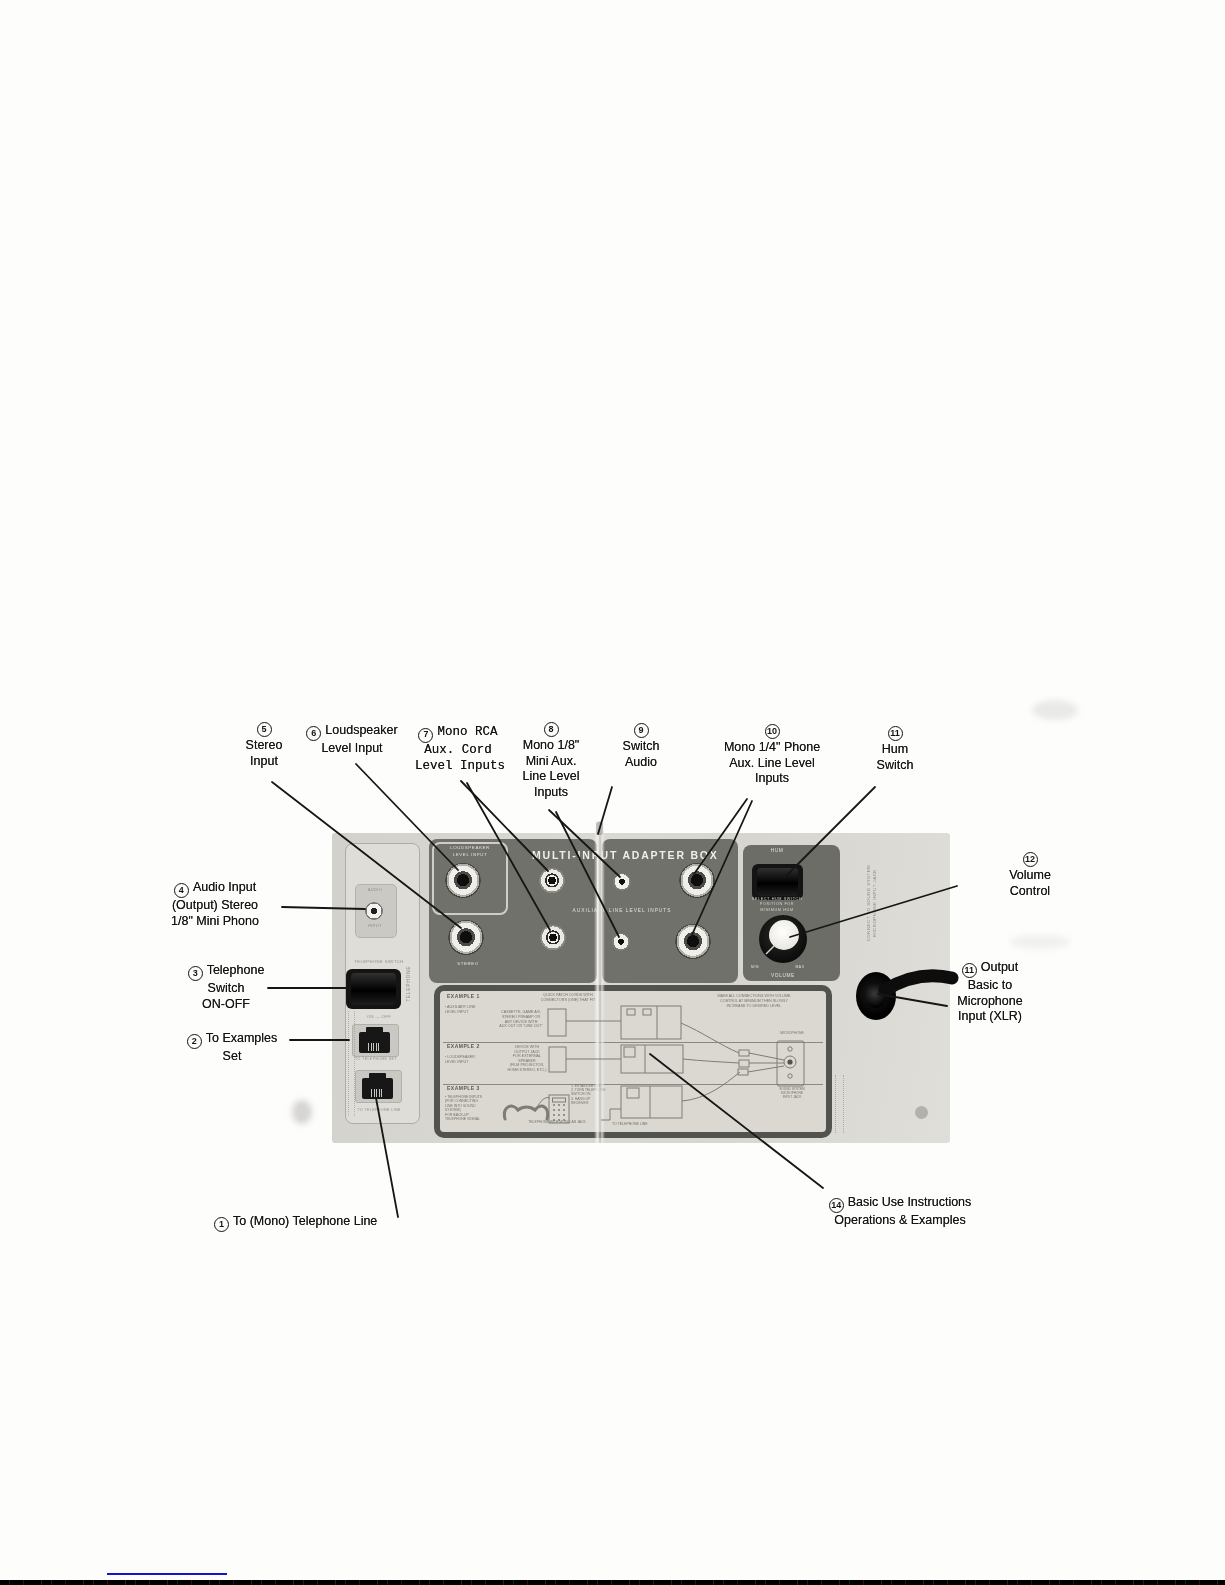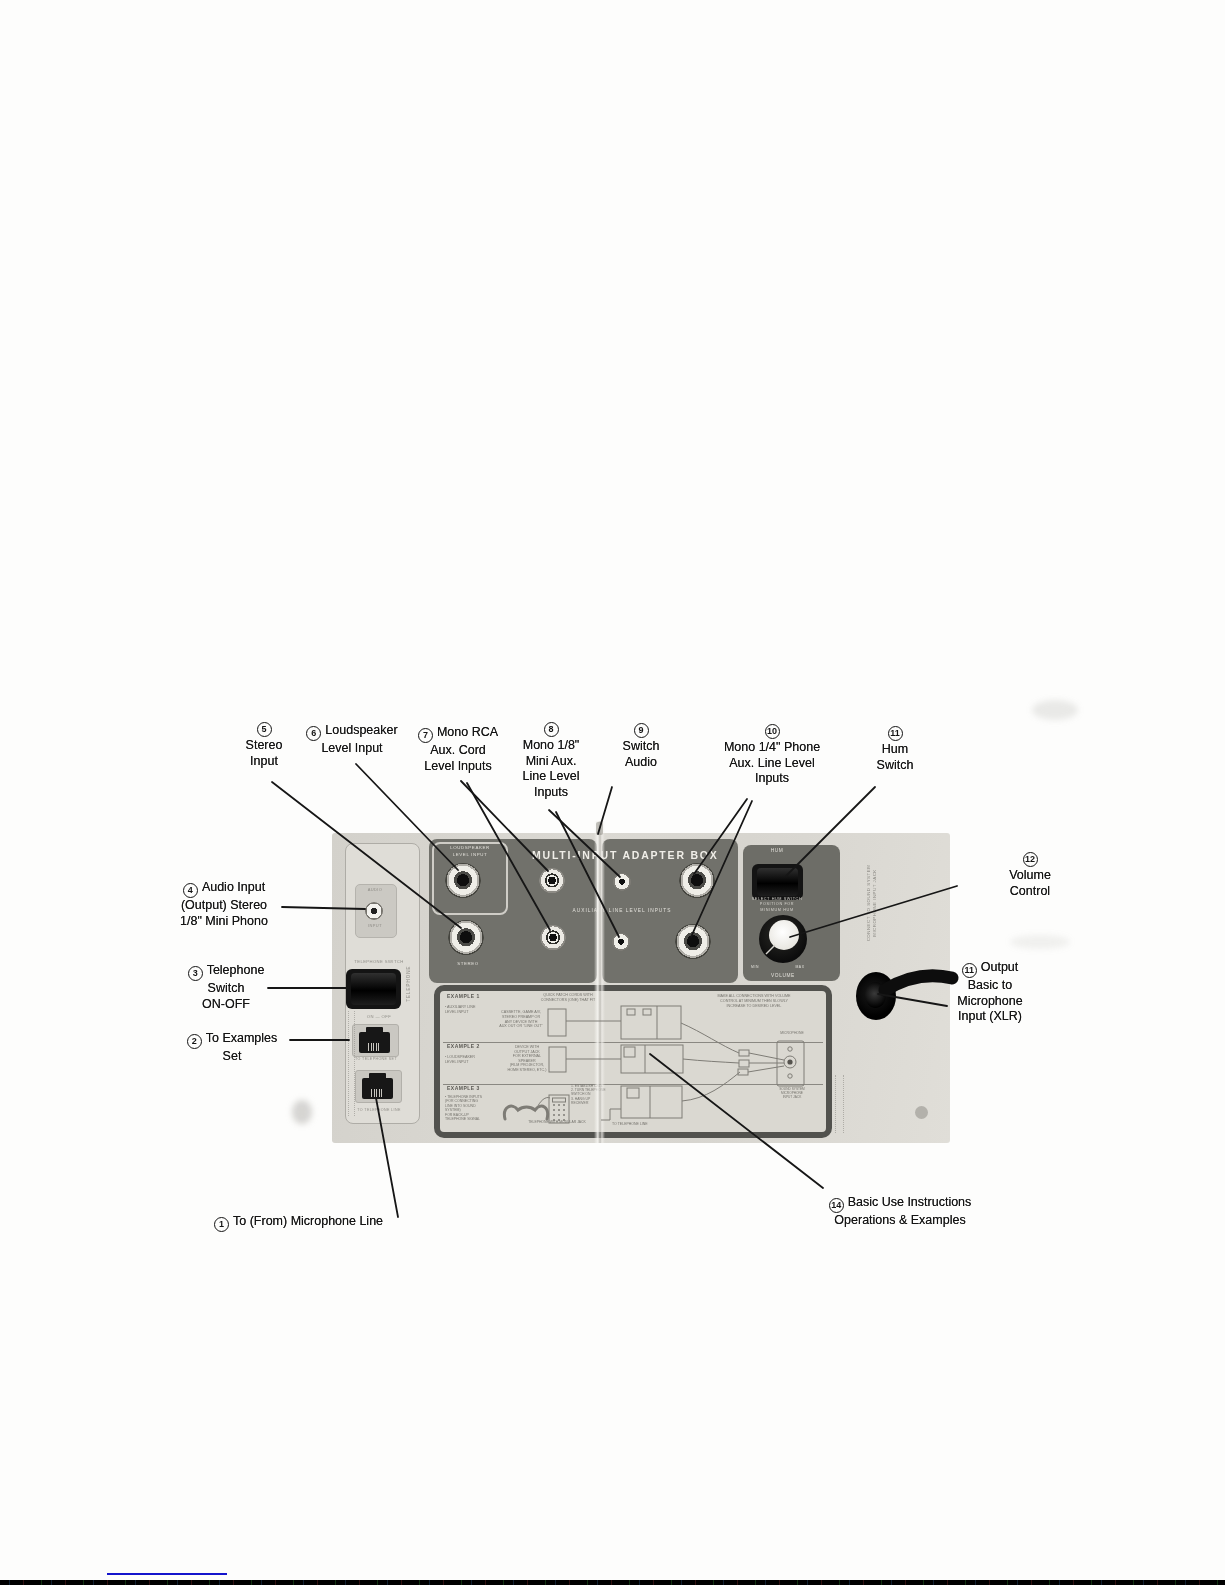--- a/index.html
+++ b/index.html
@@ -238,21 +238,21 @@
 
 <div class="callout" style="left:230px;top:722px;width:68px;">
   <span class="num blk">5</span>
   <span class="ln">Stereo</span>
     <span class="ln">Input</span>
 </div>
 <div class="callout" style="left:300px;top:723px;width:104px;">
   <span class="ln"><span class="num">6</span><span>Loudspeaker</span></span>
   <span class="ln">Level Input</span>
 </div>
-<div class="callout" style="left:415px;top:725px;width:86px;">
+<div class="callout" style="left:415px;top:725px;width:86px;font-family:Liberation Mono, monospace;">
   <span class="ln"><span class="num">7</span><span>Mono RCA</span></span>
   <span class="ln">Aux. Cord</span>
     <span class="ln">Level Inputs</span>
 </div>
 <div class="callout" style="left:511px;top:722px;width:80px;">
   <span class="num blk">8</span>
   <span class="ln">Mono 1/8"</span>
     <span class="ln">Mini Aux.</span>
   <span class="ln">Line Level</span>
     <span class="ln">Inputs</span>
@@ -277,36 +277,36 @@
   <span class="num blk">12</span>
   <span class="ln">Volume</span>
     <span class="ln">Control</span>
 </div>
 <div class="callout" style="left:948px;top:960px;width:84px;">
   <span class="ln"><span class="num">11</span><span>Output</span></span>
   <span class="ln">Basic to</span>
     <span class="ln">Microphone</span>
   <span class="ln">Input (XLR)</span>
 </div>
-<div class="callout" style="left:172px;top:880px;width:104px;">
+<div class="callout" style="left:163px;top:880px;width:104px;">
   <span class="ln"><span class="num">4</span><span>Audio Input</span></span>
   <span class="ln">(Output) Stereo</span>
     <span class="ln">1/8" Mini Phono</span>
 </div>
 <div class="callout" style="left:176px;top:963px;width:100px;">
   <span class="ln"><span class="num">3</span><span>Telephone</span></span>
   <span class="ln">Switch</span>
     <span class="ln">ON-OFF</span>
 </div>
 <div class="callout" style="left:176px;top:1031px;width:112px;">
   <span class="ln"><span class="num">2</span><span>To Examples</span></span>
   <span class="ln">Set</span>
 </div>
 <div class="callout" style="left:214px;top:1214px;text-align:left;">
-  <span class="ln"><span class="num">1</span><span>To (From) Microphone Line</span></span>
+  <span class="ln"><span class="num">1</span><span>To (Mono) Telephone Line</span></span>
 </div>
 <div class="callout" style="left:818px;top:1195px;width:164px;">
   <span class="ln"><span class="num">14</span><span>Basic Use Instructions</span></span>
   <span class="ln">Operations &amp; Examples</span>
 </div>
 
 <div class="footer-link" style="left:107px;top:1573px;width:120px;height:2px;"></div>
 <div class="footer-bar" style="left:0;top:1580px;width:1225px;height:5px;"></div>
 
 </body></html>

